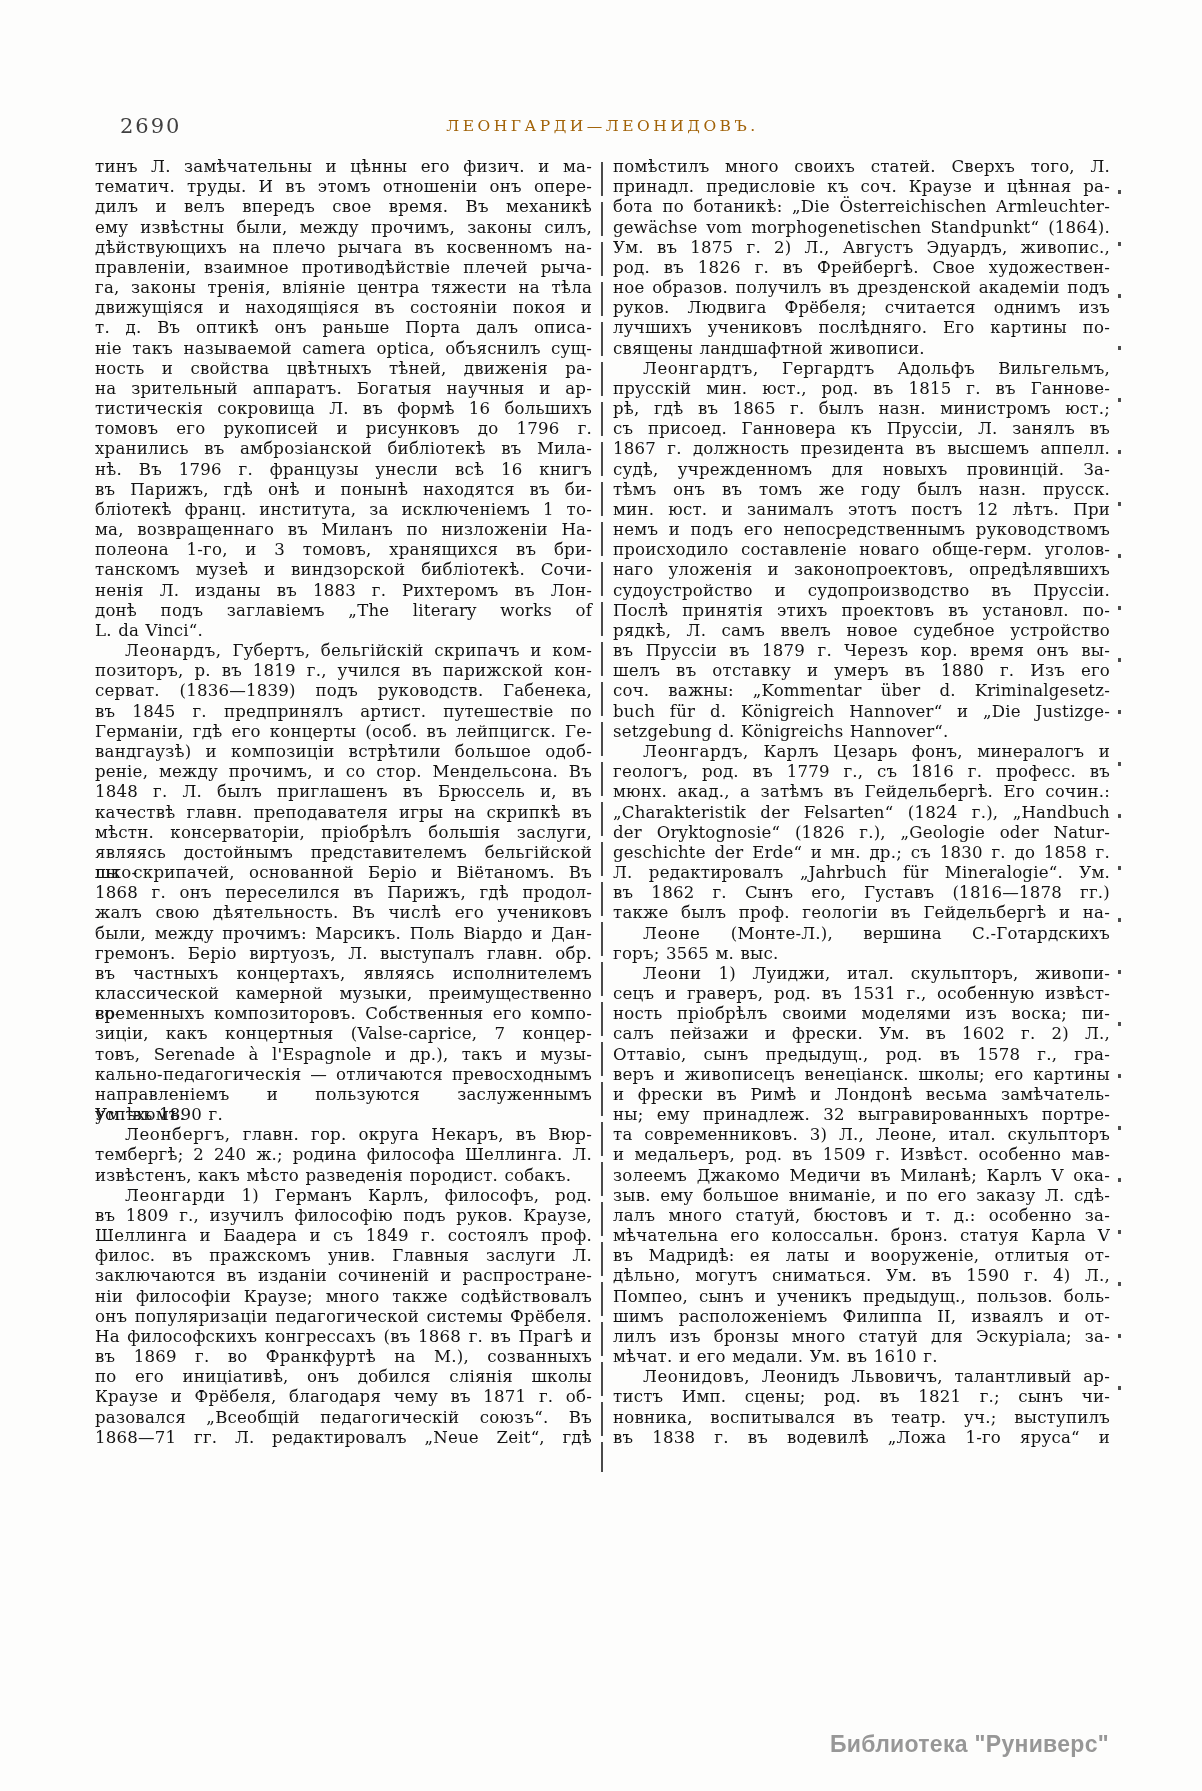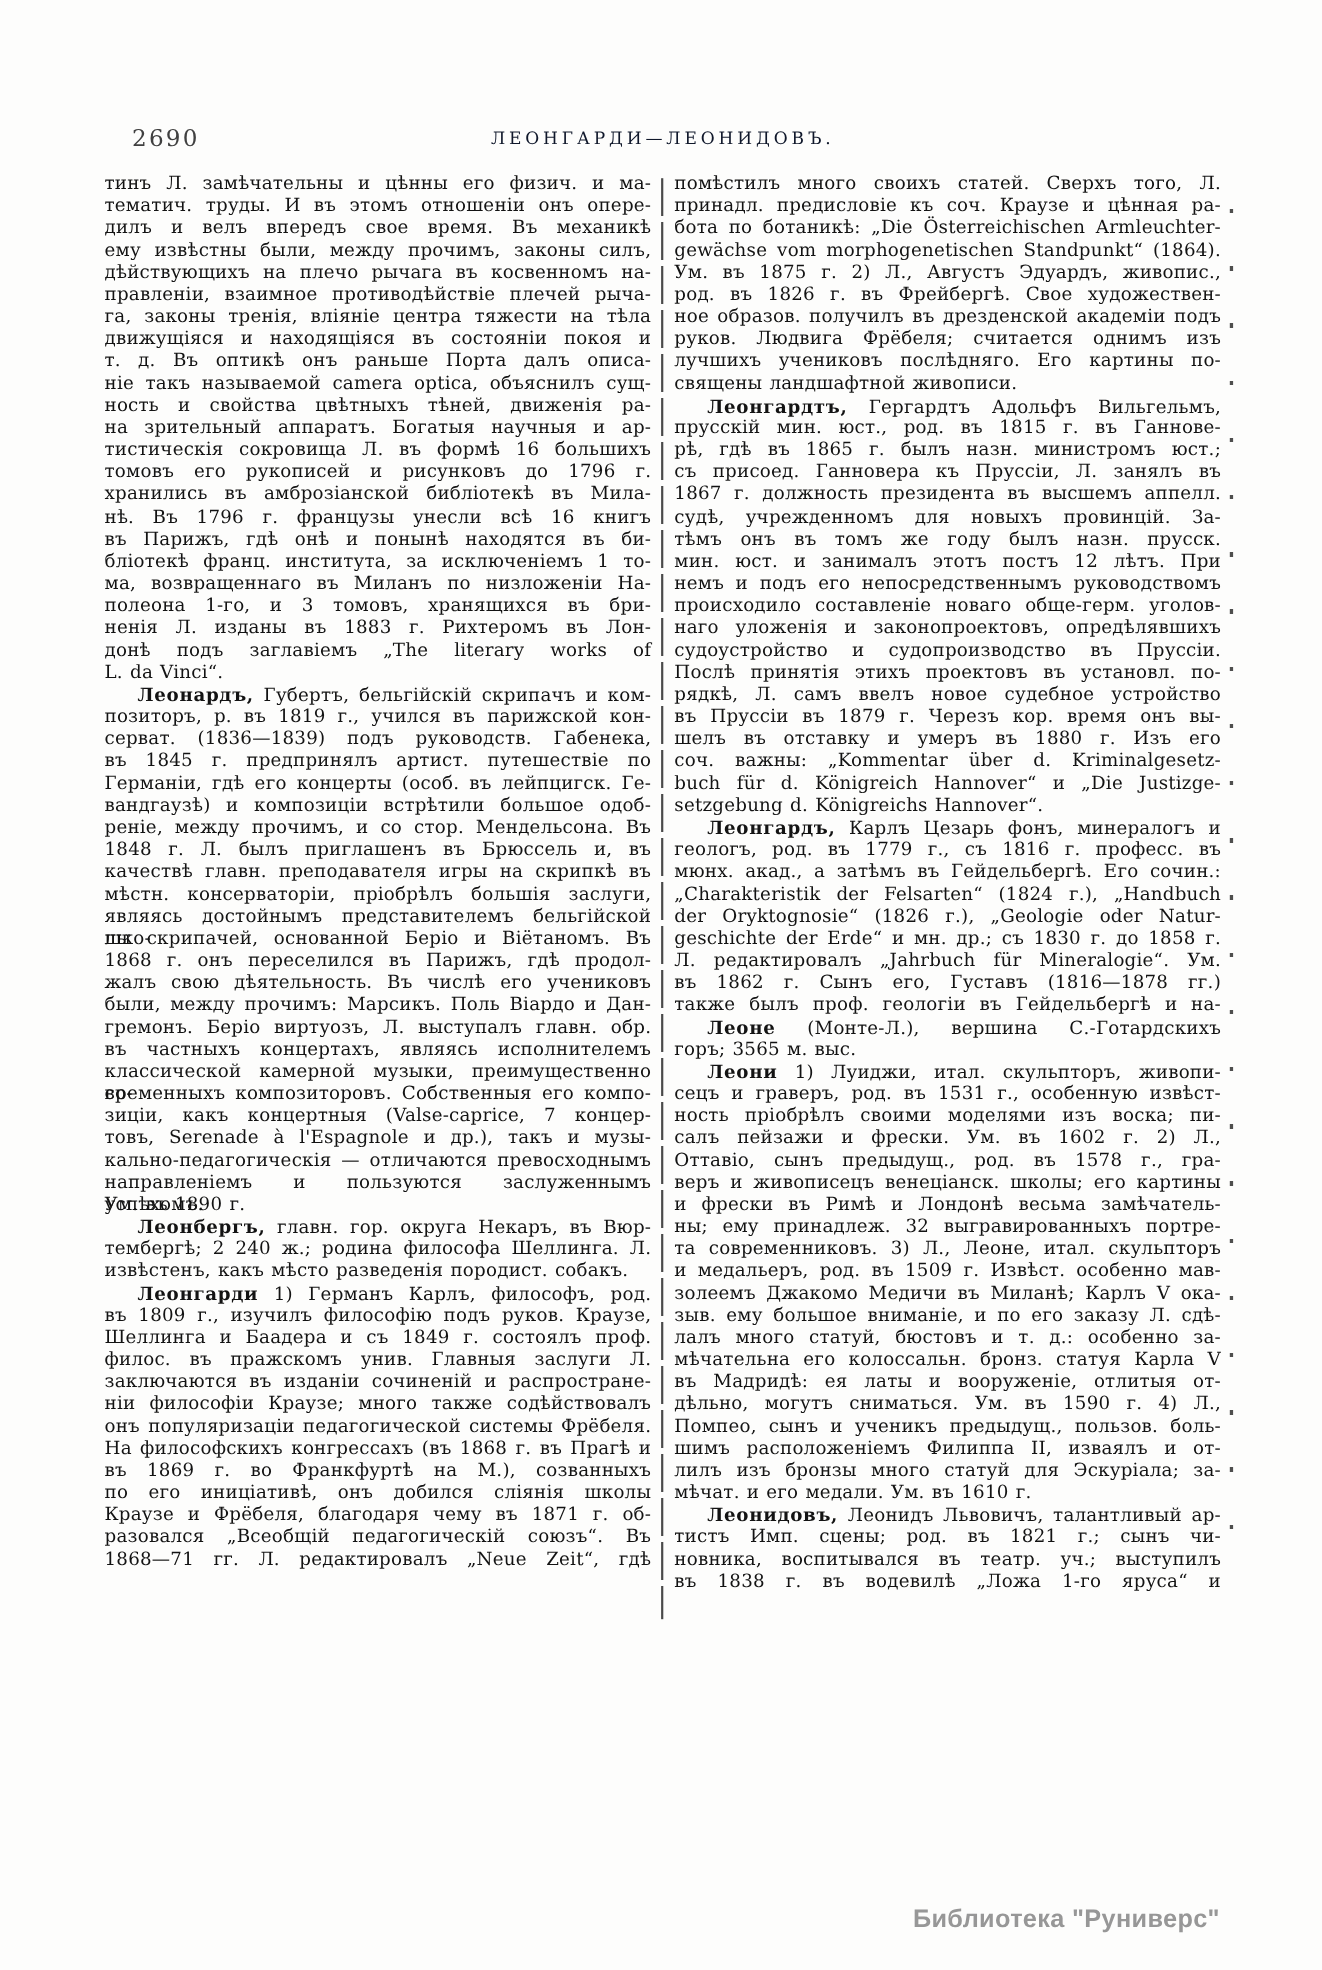--- a/index.html
+++ b/index.html
@@ -2,29 +2,29 @@
 <html><head>
 <meta charset="utf-8">
 <style>
   html,body{margin:0;padding:0;}
   body{width:1202px;height:1791px;position:relative;overflow:hidden;
        font-family:"DejaVu Serif", serif;}
   .page{position:absolute;inset:0;background:#fdfdfc;color:#131313;}
   .pagehead{position:absolute;top:114px;left:95px;width:1015px;height:26px;}
   .pagenum{position:absolute;left:25px;top:0;font-size:21px;letter-spacing:2px;color:#404040;}
   .headtitle{position:absolute;left:0;right:0;top:3px;text-align:center;
-       font-size:15.5px;letter-spacing:3.5px;color:#0f172a;font-weight:500;}
+       font-size:15.5px;letter-spacing:3.5px;color:#a16207;font-weight:500;}
   .col{position:absolute;top:157px;width:497px;font-size:16.6px;line-height:20.18px;}
   .col-left{left:95px;}
   .col-right{left:613px;}
   .line{text-align:justify;text-align-last:justify;height:20.18px;overflow:visible;
         letter-spacing:0.2px;word-spacing:1px;}
   .line.last{text-align-last:left;}
   .line.ind{padding-left:30px;}
-  .line b{font-weight:bold;letter-spacing:0.6px;}
+  .line b{font-weight:normal;letter-spacing:0.6px;}
   .divider{position:absolute;left:601px;top:162px;width:1.5px;height:1310px;
         background:repeating-linear-gradient(180deg,#2a2a2a 0 34px,rgba(42,42,42,0) 34px 40px);
         opacity:.85;}
   .edge-marks{position:absolute;left:1118px;top:190px;width:3px;height:1245px;
         background:repeating-linear-gradient(180deg,#222 0 4px,rgba(0,0,0,0) 4px 52px);
         opacity:.8;}
   .watermark{position:absolute;right:93px;top:1731px;
         font-family:"Liberation Sans", sans-serif;font-weight:bold;
         font-size:23px;color:#979797;letter-spacing:0.3px;}
 </style>
@@ -55,20 +55,21 @@
       <div class="line">ность и свойства цвѣтныхъ тѣней, движенія ра-</div>
       <div class="line">на зрительный аппаратъ. Богатыя научныя и ар-</div>
       <div class="line">тистическія сокровища Л. въ формѣ 16 большихъ</div>
       <div class="line">томовъ его рукописей и рисунковъ до 1796 г.</div>
       <div class="line">хранились въ амброзіанской библіотекѣ въ Мила-</div>
       <div class="line">нѣ. Въ 1796 г. французы унесли всѣ 16 книгъ</div>
       <div class="line">въ Парижъ, гдѣ онѣ и понынѣ находятся въ би-</div>
       <div class="line">бліотекѣ франц. института, за исключеніемъ 1 то-</div>
       <div class="line">ма, возвращеннаго въ Миланъ по низложеніи На-</div>
       <div class="line">полеона 1-го, и 3 томовъ, хранящихся въ бри-</div>
+      <div class="line">танскомъ музеѣ и виндзорской библіотекѣ. Сочи-</div>
       <div class="line">ненія Л. изданы въ 1883 г. Рихтеромъ въ Лон-</div>
       <div class="line">донѣ подъ заглавіемъ „The literary works of</div>
       <div class="line last">L. da Vinci“.</div>
       <div class="line ind"><b>Леонардъ,</b> Губертъ, бельгійскій скрипачъ и ком-</div>
       <div class="line">позиторъ, р. въ 1819 г., учился въ парижской кон-</div>
       <div class="line">серват. (1836—1839) подъ руководств. Габенека,</div>
       <div class="line">въ 1845 г. предпринялъ артист. путешествіе по</div>
       <div class="line">Германіи, гдѣ его концерты (особ. въ лейпцигск. Ге-</div>
       <div class="line">вандгаузѣ) и композиціи встрѣтили большое одоб-</div>
       <div class="line">реніе, между прочимъ, и со стор. Мендельсона. Въ</div>

